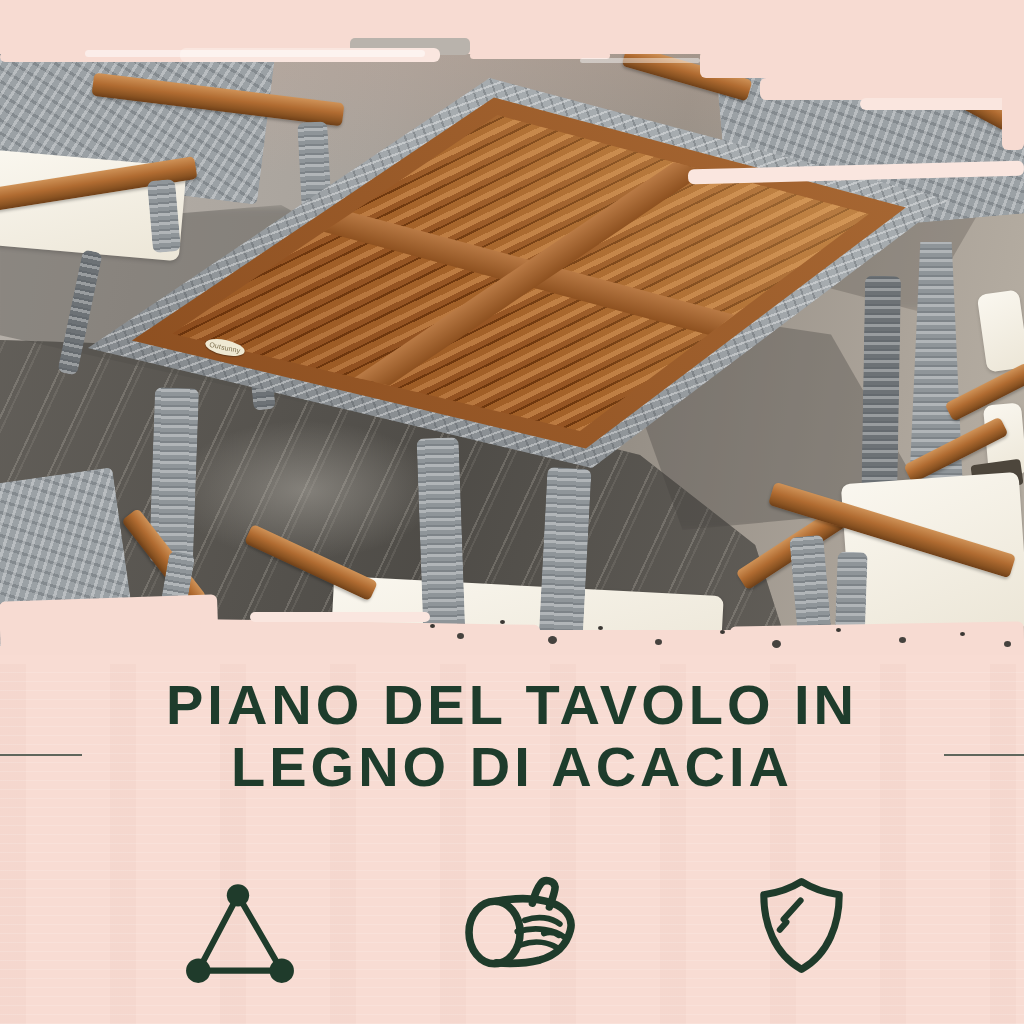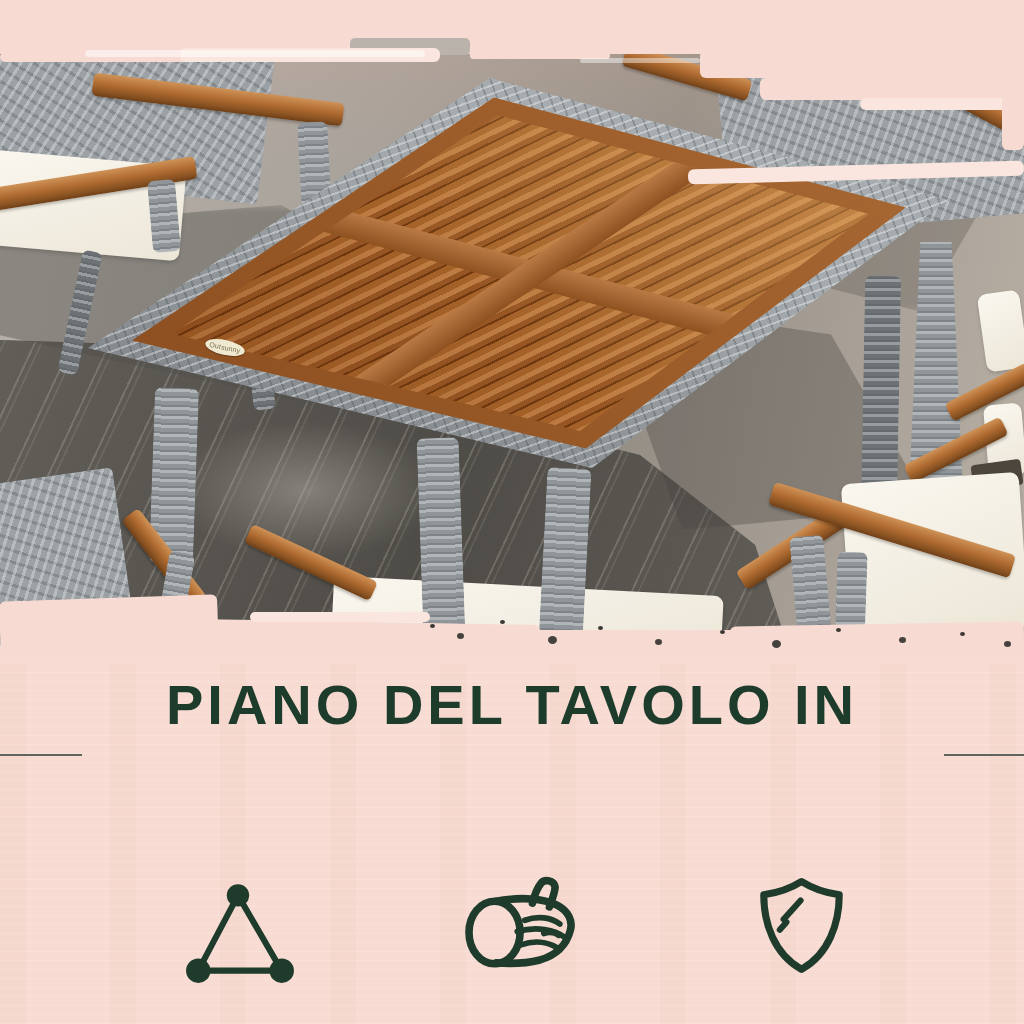--- a/index.html
+++ b/index.html
@@ -161,20 +161,21 @@
     <div class="abs paint" style="left:515px;top:630px;width:230px;height:28px;"></div>
     <div class="abs paint" style="left:730px;top:624px;width:294px;height:34px;transform:rotate(-1deg);"></div>
     <div class="abs paint lt" style="left:250px;top:612px;width:180px;height:10px;"></div>
     <div class="abs paint" style="left:0;top:646px;width:1024px;height:10px;border-radius:0;"></div>
     <div class="abs speck" style="left:430px;top:624px;"></div>
   </div>
 
   <div class="feature">
     <h1 class="headline">
       <span style="display:block;">PIANO DEL TAVOLO IN</span>
+      <span style="display:block;">LEGNO DI ACACIA</span>
     </h1>
     <div class="divider l"></div>
     <div class="divider r"></div>
 
     <div class="icons">
 
       <svg style="left:183px;top:217px;" width="114" height="104" viewBox="0 0 112 102">
         <g stroke="#1f3b2b" stroke-width="6" fill="none" stroke-linecap="round">
           <path d="M54,14 L15,88 M54,14 L97,88 M15,88 L97,88"></path>
         </g>

